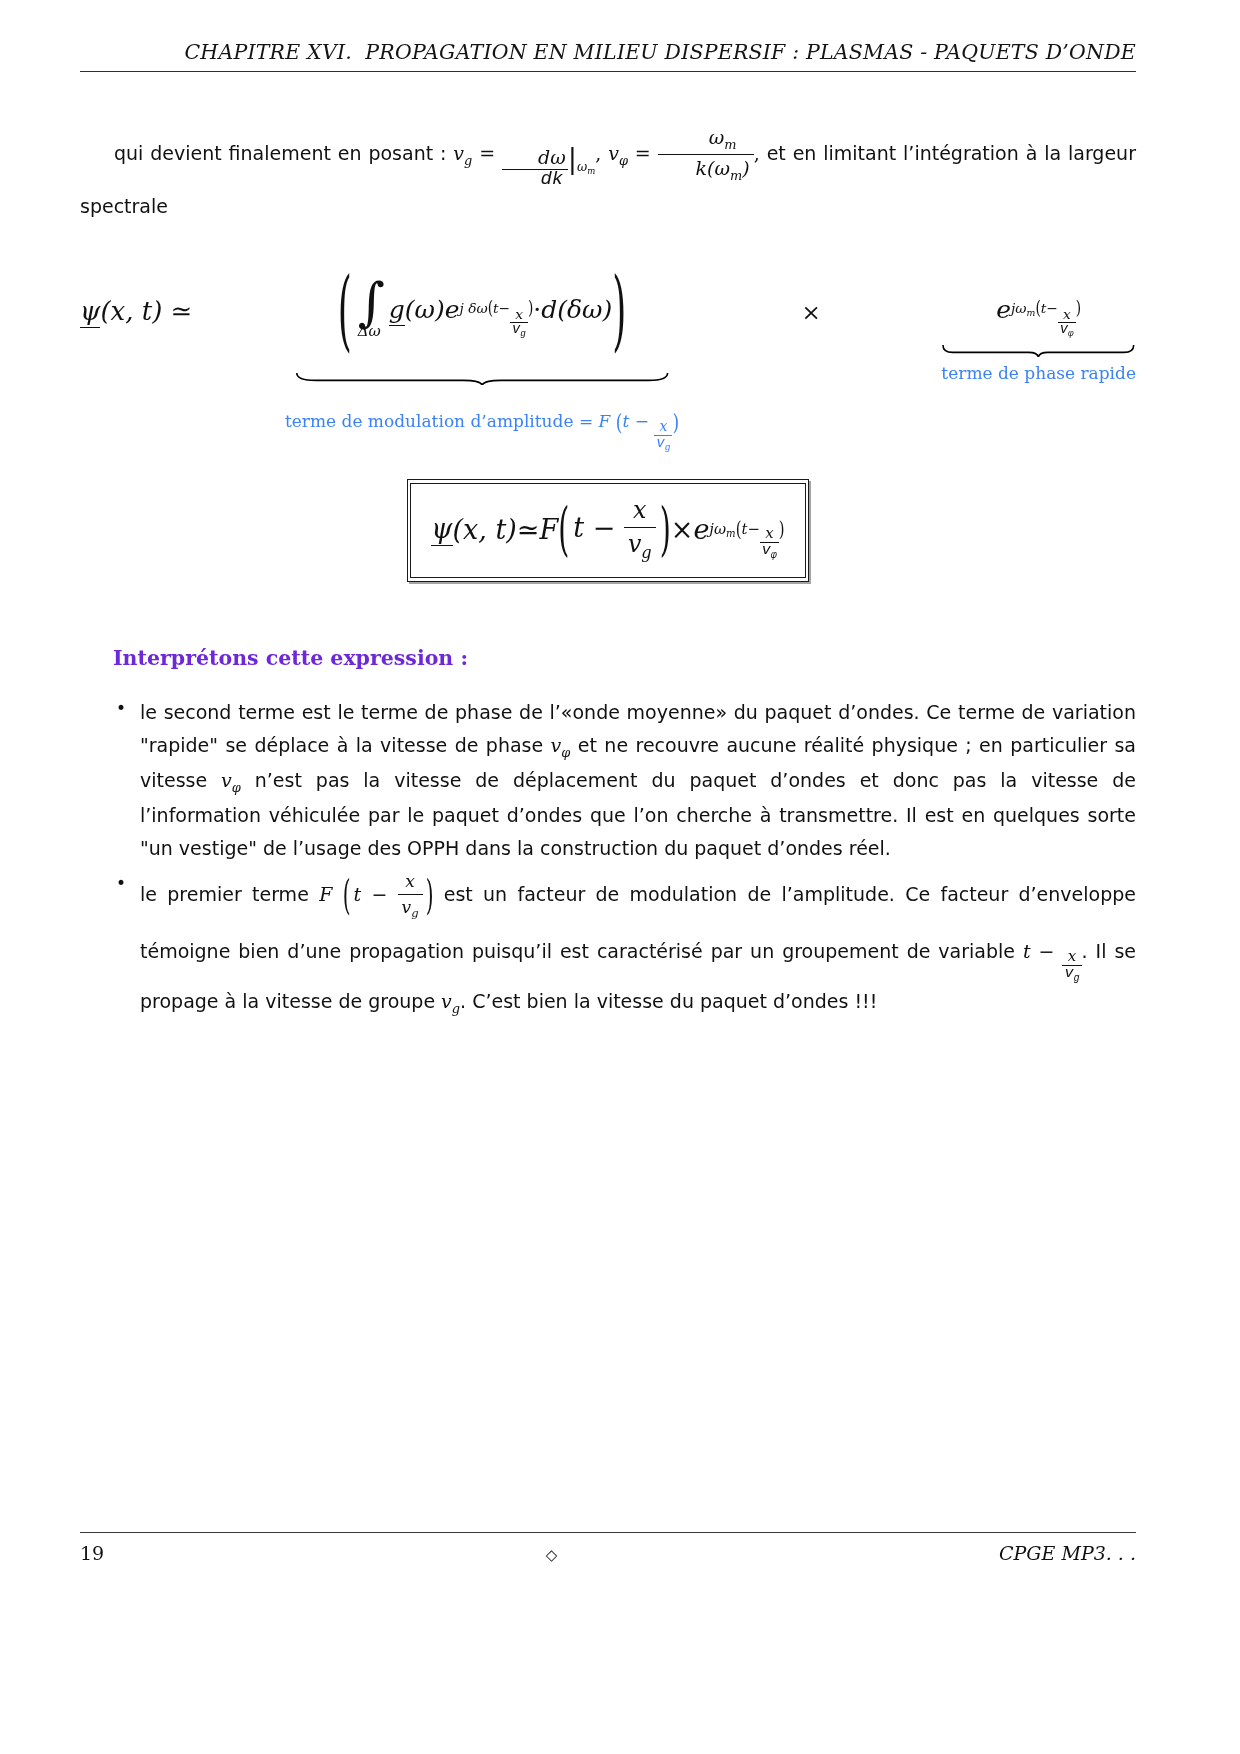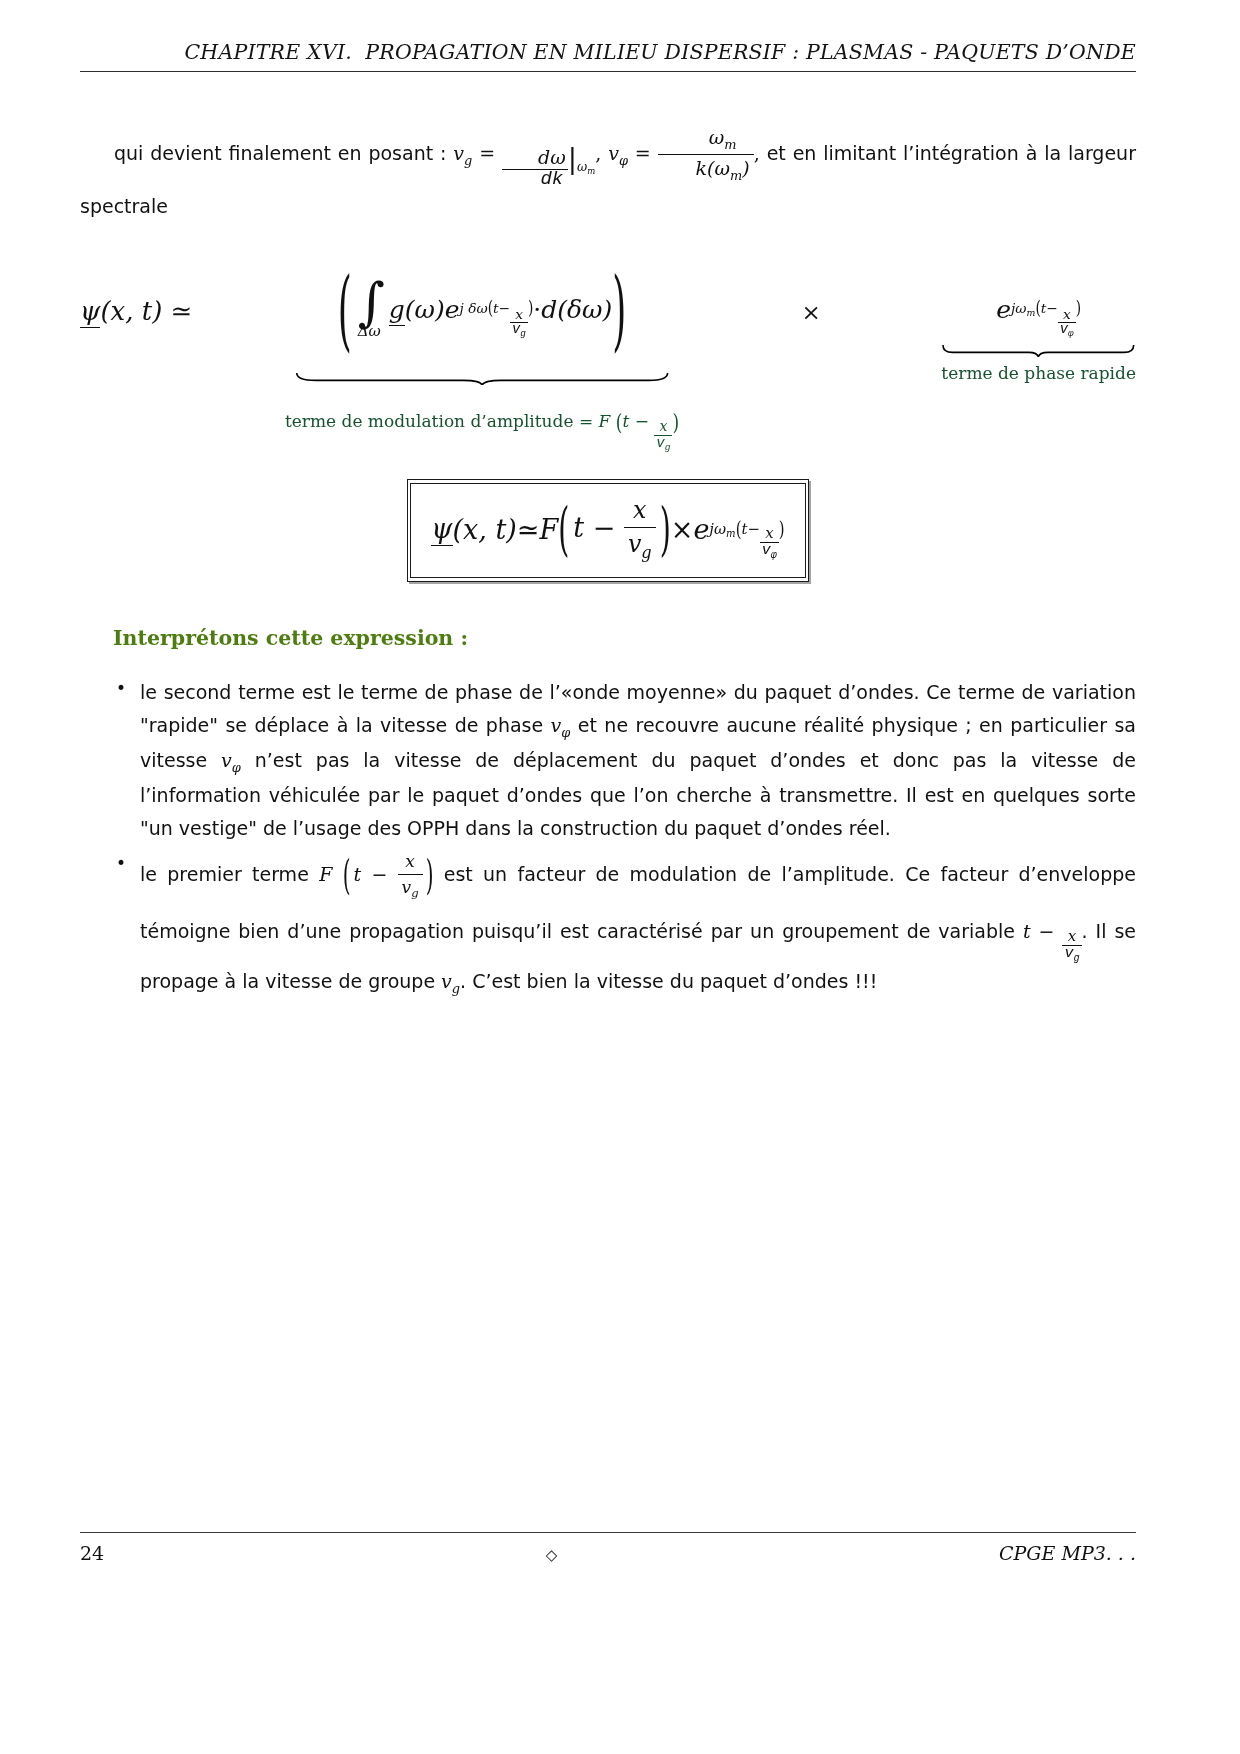--- a/index.html
+++ b/index.html
@@ -42,32 +42,32 @@
   .eq-lhs{margin-top:47px;font-size:26px;white-space:nowrap;}
   .braced-col{display:flex;flex-direction:column;align-items:center;}
   .expr1{height:120px;display:flex;align-items:center;font-size:25px;white-space:nowrap;}
   .col2{margin-top:28px;}
   .expr2{height:64px;display:flex;align-items:center;font-size:25px;white-space:nowrap;}
   .bigparen{font-family:"DejaVu Serif",serif;font-size:36px;transform:scaleY(2.45);display:inline-block;vertical-align:middle;font-style:normal;}
   .int-col{display:inline-flex;flex-direction:column;align-items:flex-start;margin:0 4px 0 6px;}
   .int-sign{font-family:"DejaVu Serif",serif;font-size:52px;line-height:.95;}
   .int-sub{font-size:15px;margin-top:-5px;}
   .brace{display:block;margin-top:3px;}
-  .brace-label{font-family:"DejaVu Serif",serif;font-size:17px;margin-top:6px;white-space:nowrap;color:#14532d;}
+  .brace-label{font-family:"DejaVu Serif",serif;font-size:17px;margin-top:6px;white-space:nowrap;color:#3b82f6;}
   .times-mid{margin:50px 28px 0 30px;font-size:23px;font-family:"DejaVu Serif",serif;}
   .eq-times{font-family:"DejaVu Serif",serif;}
   
   .soit{margin-top:22px;text-indent:34px;}
   .boxwrap{display:flex;justify-content:center;margin-top:26px;}
   .dbox-outer{border:1.4px solid #1a1a1a;padding:2.5px;box-shadow:2px 2px 0 rgba(90,90,90,.55);}
   .dbox-inner{border:1.2px solid #1a1a1a;padding:12px 20px 14px 20px;font-size:27px;white-space:nowrap;display:flex;align-items:center;}
   
   .interp-heading{
-    margin-top:44px;margin-left:33px;
-    font-family:"DejaVu Serif",serif;font-weight:bold;font-size:20.5px;color:#4d7c0f;
+    margin-top:64px;margin-left:33px;
+    font-family:"DejaVu Serif",serif;font-weight:bold;font-size:20.5px;color:#6d28d9;
   }
   .bullets{margin-top:26px;}
   .bullet{display:flex;margin-top:6px;}
   .bullet-marker{width:24px;flex:0 0 24px;margin-left:36px;font-size:17px;padding-top:2px;}
   .bullet-body{flex:1;text-align:justify;line-height:1.74;}
   
   .footer{position:absolute;top:1532px;left:80px;right:104px;}
   .footer-rule{border:none;border-top:1.6px solid #3a3a3a;margin:0;}
   .footer-row{display:flex;justify-content:space-between;align-items:baseline;margin-top:9px;font-family:"DejaVu Serif",serif;font-size:19px;}
   .footer-center{font-size:15px;}
@@ -164,18 +164,18 @@
           <span>le premier terme </span><span class="mi"><span>F </span><span class="paren p21" style="font-size:20px;">(</span><span style="margin:0 3px;"><span>t − </span><span class="dfrac" style="font-size:17px;"><span class="num">x</span><span class="den"><span>v</span><span class="msub">g</span></span></span></span><span class="paren p21" style="font-size:20px;">)</span></span><span> est un facteur de modulation de l’amplitude. Ce facteur d’enveloppe témoigne bien d’une propagation puisqu’il est caractérisé par un groupement de variable </span><span class="mi"><span>t − </span><span class="sfrac" style="font-size:15px;"><span class="num">x</span><span class="den"><span>v</span><span class="msub">g</span></span></span></span><span>. Il se propage à la vitesse de groupe </span><span class="mi"><span>v</span><span class="msub">g</span></span><span>. C’est bien la vitesse du paquet d’ondes !!!</span>
         </div>
       </div>
 
     </div>
   </div>
 
   <div class="footer">
     <hr class="footer-rule">
     <div class="footer-row">
-      <span class="footer-left">24</span>
+      <span class="footer-left">19</span>
       <span class="footer-center">◇</span>
       <span class="footer-right">CPGE MP3. . .</span>
     </div>
   </div>
 </div>
 
 </body></html>

